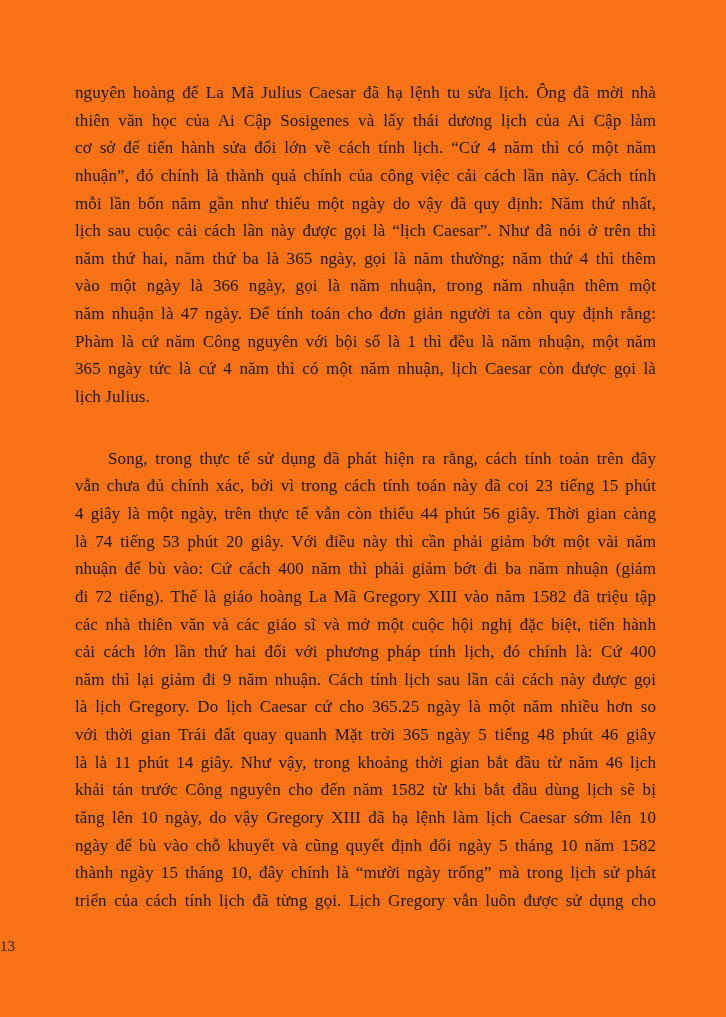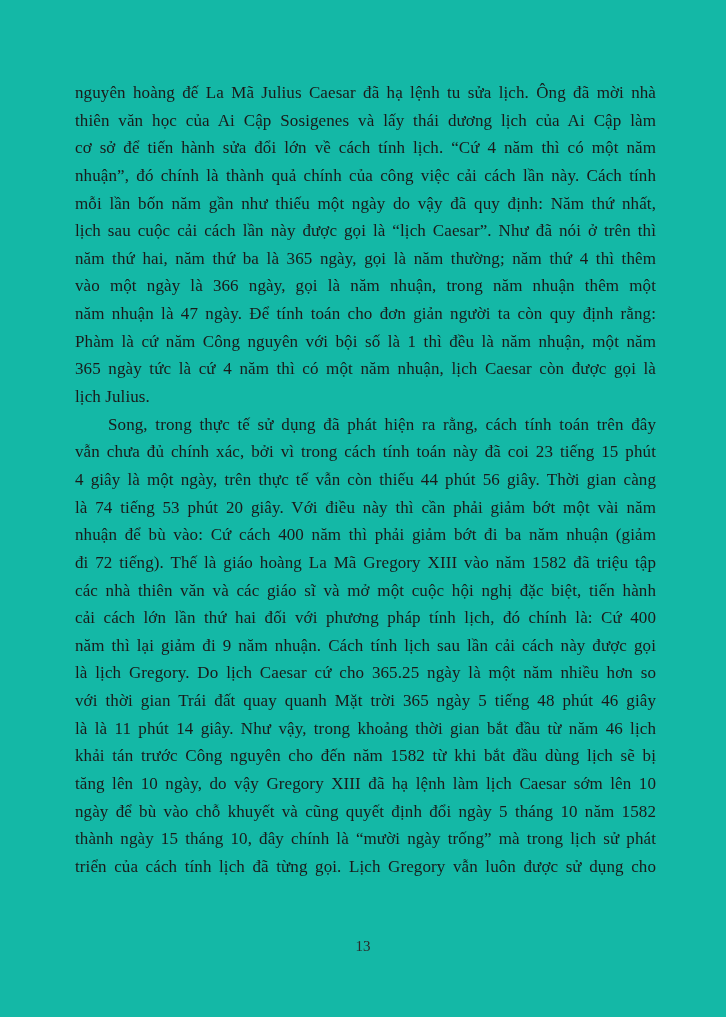--- a/index.html
+++ b/index.html
@@ -5,21 +5,21 @@
   html, body {
     margin: 0;
     padding: 0;
     background: #e8e8e8;
   }
   .page {
     position: relative;
     width: 726px;
     height: 1017px;
     margin: 0 auto;
-    background: #14b8a6;
+    background: #f97316;
     font-family: "Liberation Serif", "DejaVu Serif", serif;
     color: #1a1a1a;
     overflow: hidden;
   }
   .text-block {
     position: absolute;
     left: 75px;
     right: 70px;
     top: 79px;
   }
@@ -31,30 +31,30 @@
     line-height: 27.65px;
     font-size: 17px;
     letter-spacing: 0.1px;
     text-align: justify;
     text-align-last: justify;
     overflow: hidden;
     white-space: nowrap;
   }
   .line.indent {
     text-indent: 33px;
+    margin-top: 34px;
   }
   .line.last {
     text-align-last: left;
   }
   .page-number {
     position: absolute;
     top: 936px;
     left: 0;
     right: 0;
-    text-align: center;
     font-size: 15px;
     line-height: 20px;
     color: #2a2a2a;
   }
 </style>
 </head>
 <body>
 
 <div class="page">
   <div class="text-block">

